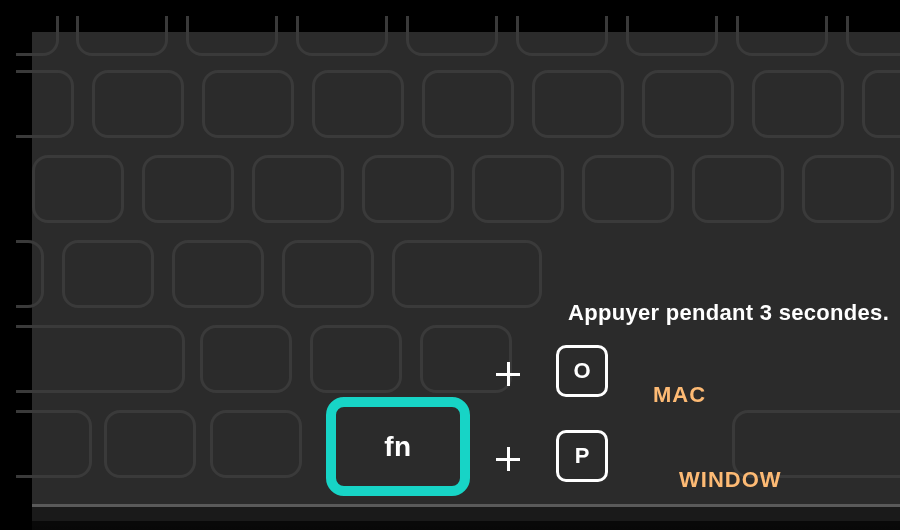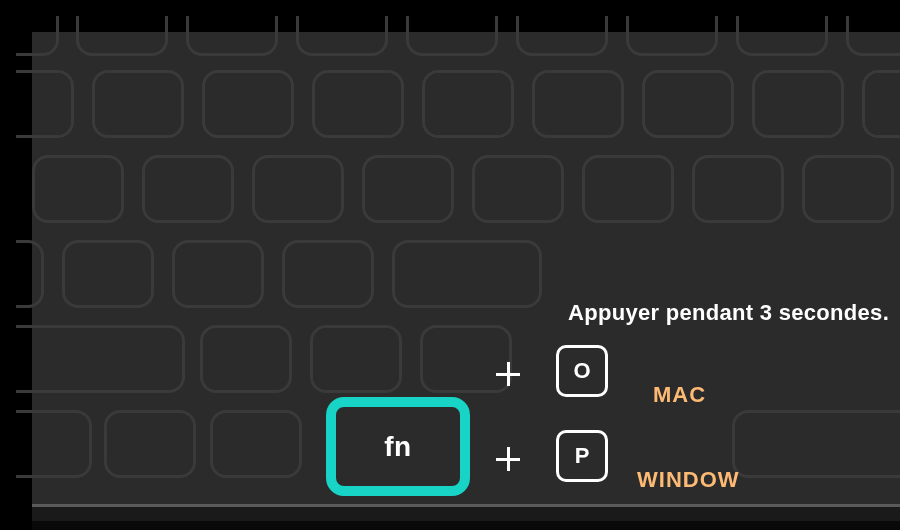--- a/index.html
+++ b/index.html
@@ -173,18 +173,18 @@
   <div class="small-key" style="left:524px; top:313px;">
     <span class="small-key-letter">O</span>
   </div>
   <div class="os-label" style="left:605px; top:326px;">MAC</div>
 
   <div class="plus-icon" style="left:460px; top:411px;"></div>
 
   <div class="small-key" style="left:524px; top:398px;">
     <span class="small-key-letter">P</span>
   </div>
-  <div class="os-label" style="left:589px; top:411px;">WINDOW</div>
+  <div class="os-label" style="left:631px; top:411px;">WINDOW</div>
 
   <div class="base-strip-light"></div>
   <div class="base-strip-dark"></div>
   <div class="shadow-gradient"></div>
 </div>
 
 </body></html>

